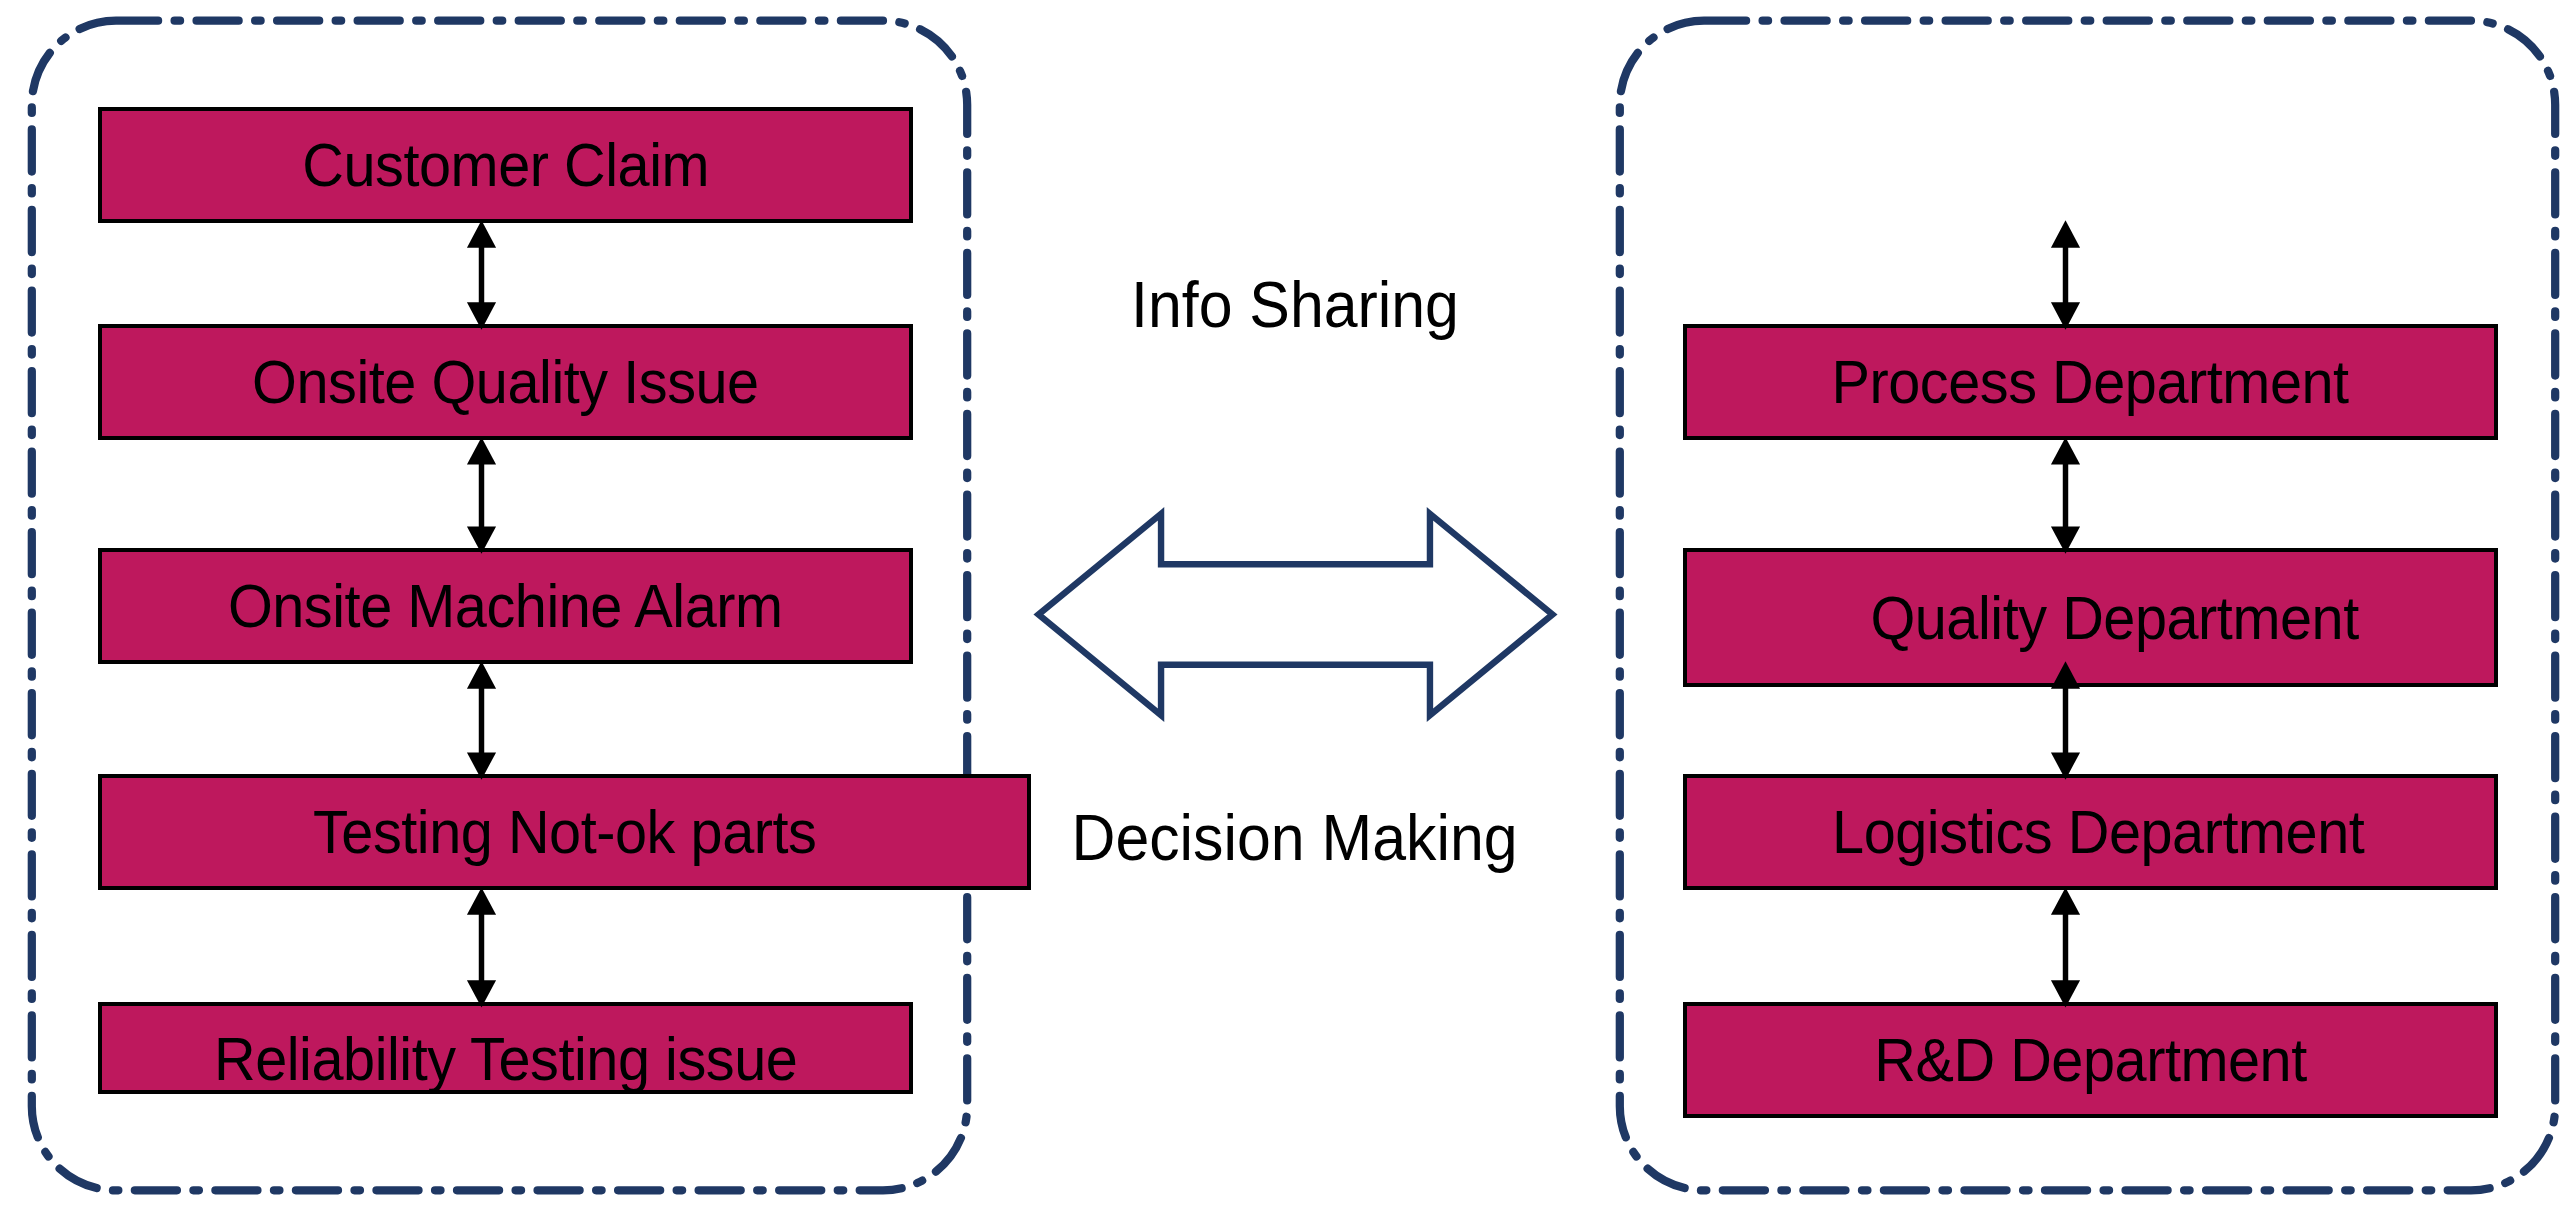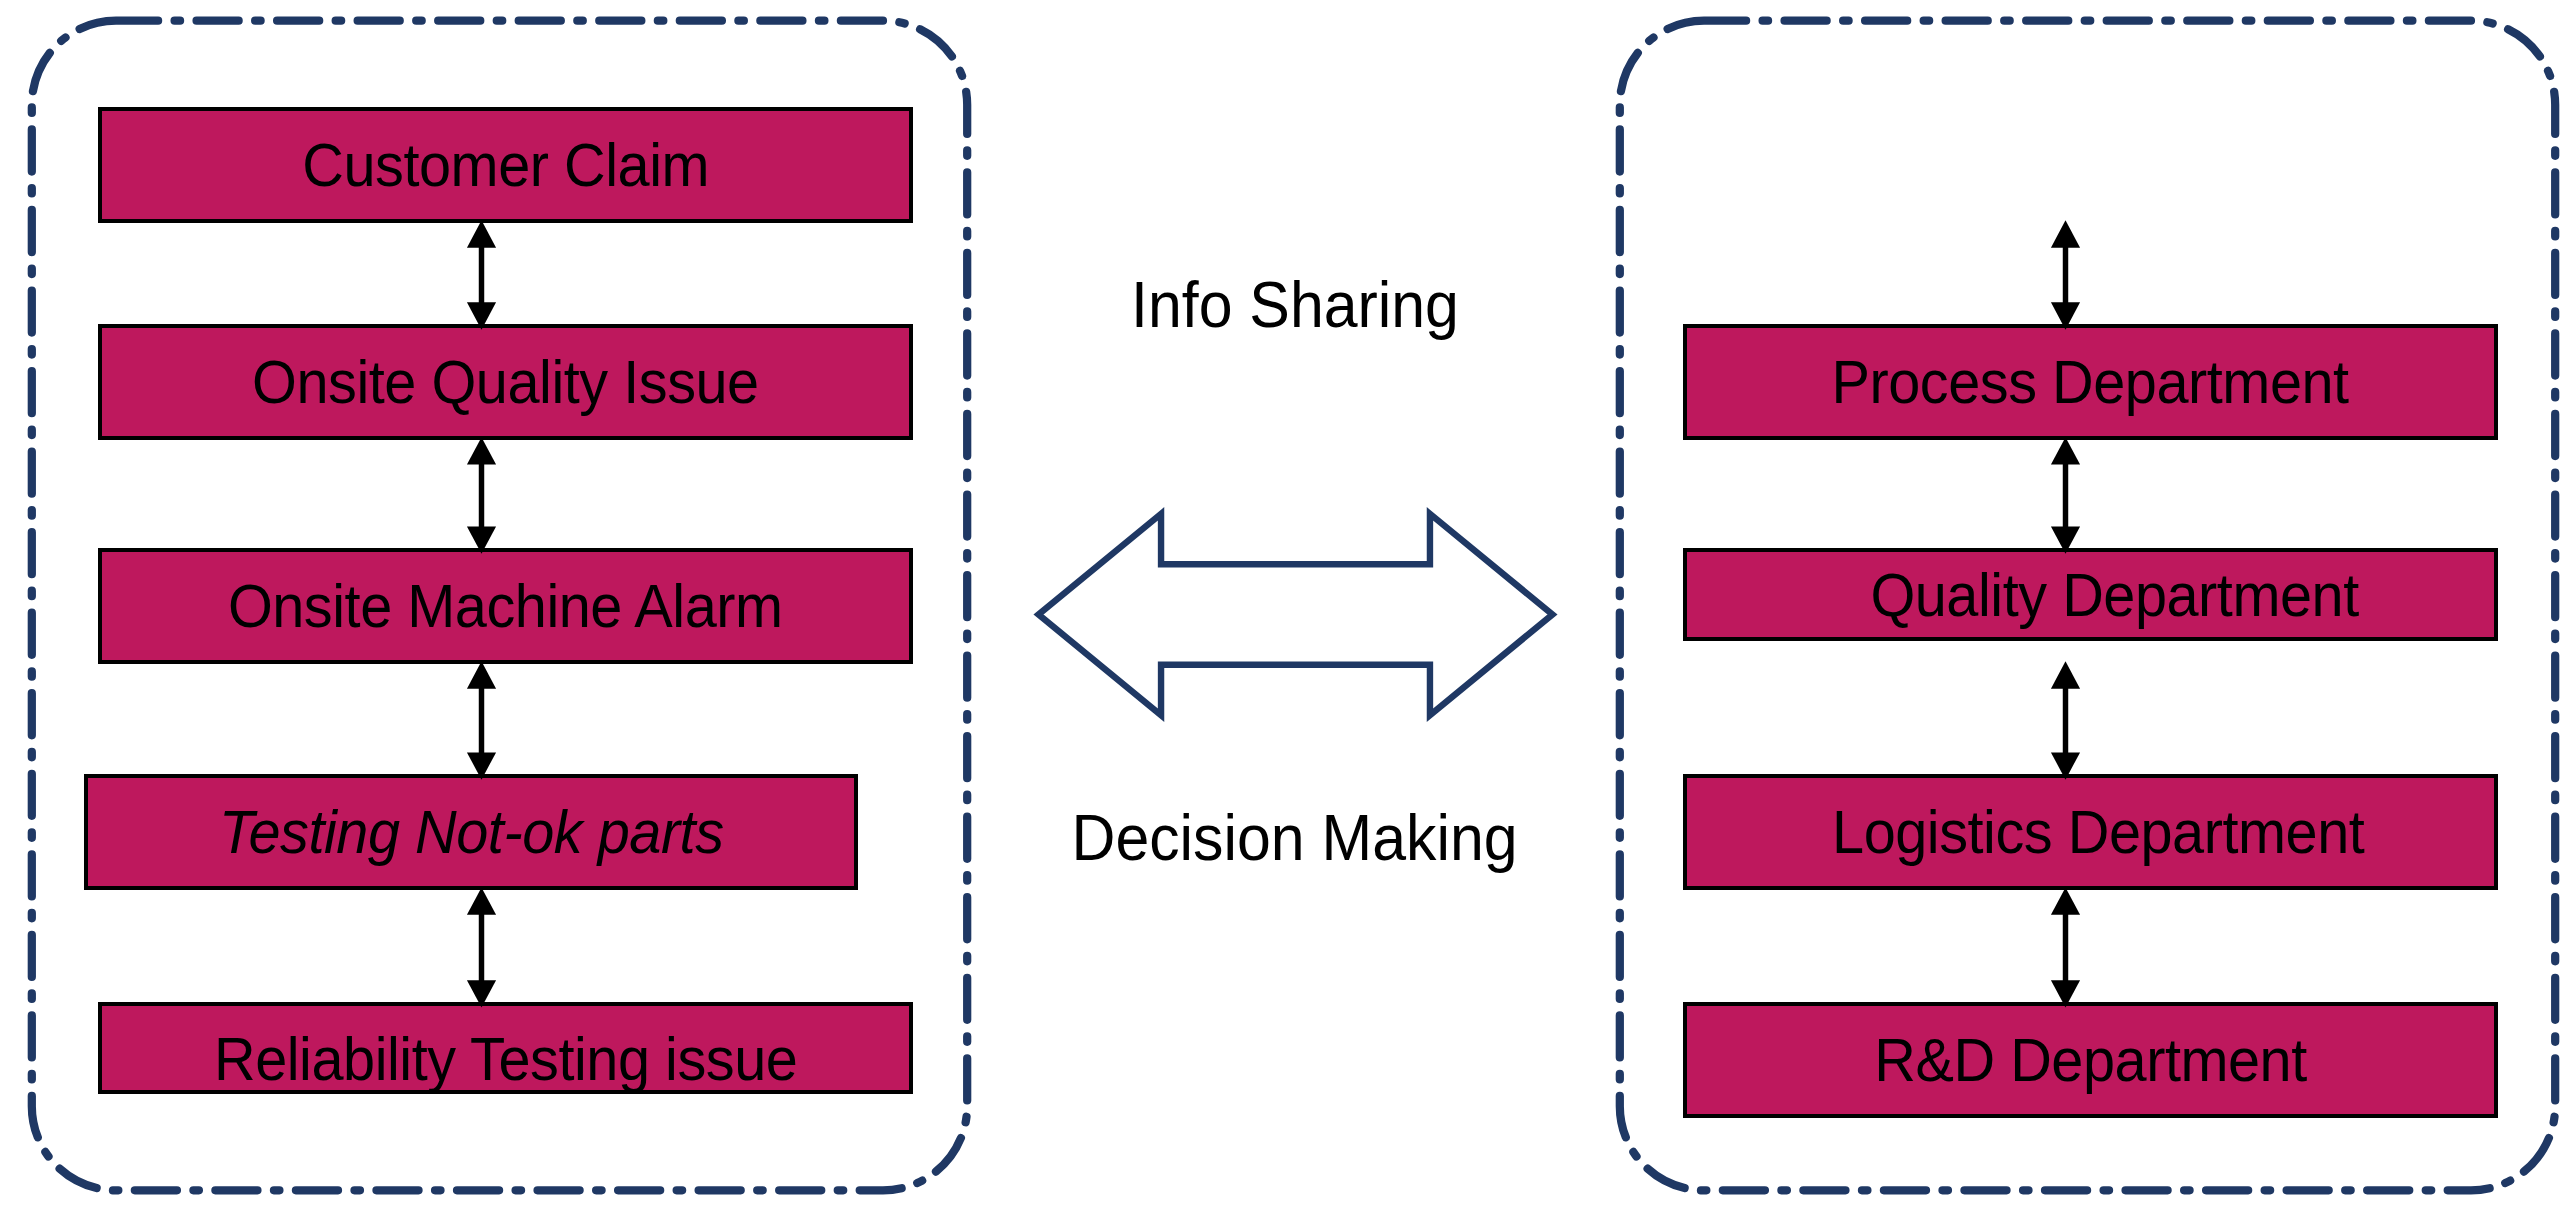--- a/index.html
+++ b/index.html
@@ -94,21 +94,21 @@
   </div>
 
   <div class="node-box" style="left:98px; top:324px; width:815px; height:116px;">
     <span class="node-label">Onsite Quality Issue</span>
   </div>
 
   <div class="node-box" style="left:98px; top:548px; width:815px; height:116px;">
     <span class="node-label">Onsite Machine Alarm</span>
   </div>
 
-  <div class="node-box" style="left:84px; top:774px; width:774px; height:116px;font-style:italic;">
+  <div class="node-box" style="left:98px; top:774px; width:933px; height:116px;">
     <span class="node-label">Testing Not-ok parts</span>
   </div>
 
   <div class="node-box" style="left:98px; top:1002px; width:815px; height:92px;align-items:flex-end;">
     <span class="node-label">Reliability Testing issue</span>
   </div>
 
   <svg class="connector" style="left:456px; top:220px;" width="51" height="110" viewBox="0 0 56 120">
     <line x1="28" y1="14" x2="28" y2="106" stroke="#000000" stroke-width="6"></line>
     <polygon points="28,0 44,30 12,30" fill="#000000"></polygon>
@@ -145,21 +145,21 @@
     <svg class="group-svg" width="943" height="1177" viewBox="0 0 1030 1286">
       <rect x="4" y="4" width="1022" height="1278" rx="92" ry="92" fill="none" stroke="#1F3864" stroke-width="9" stroke-dasharray="46 18 6 18" stroke-linecap="round"></rect>
     </svg>
   </div>
 
 
   <div class="node-box" style="left:1683px; top:324px; width:815px; height:116px;">
     <span class="node-label">Process Department</span>
   </div>
 
-  <div class="node-box" style="left:1683px; top:548px; width:815px; height:93px;padding-left:48px;">
+  <div class="node-box" style="left:1683px; top:548px; width:815px; height:139px;padding-left:48px;">
     <span class="node-label">Quality Department</span>
   </div>
 
   <div class="node-box" style="left:1683px; top:774px; width:815px; height:116px;padding-left:16px;">
     <span class="node-label">Logistics Department</span>
   </div>
 
   <div class="node-box" style="left:1683px; top:1002px; width:815px; height:116px;">
     <span class="node-label">R&amp;D Department</span>
   </div>

